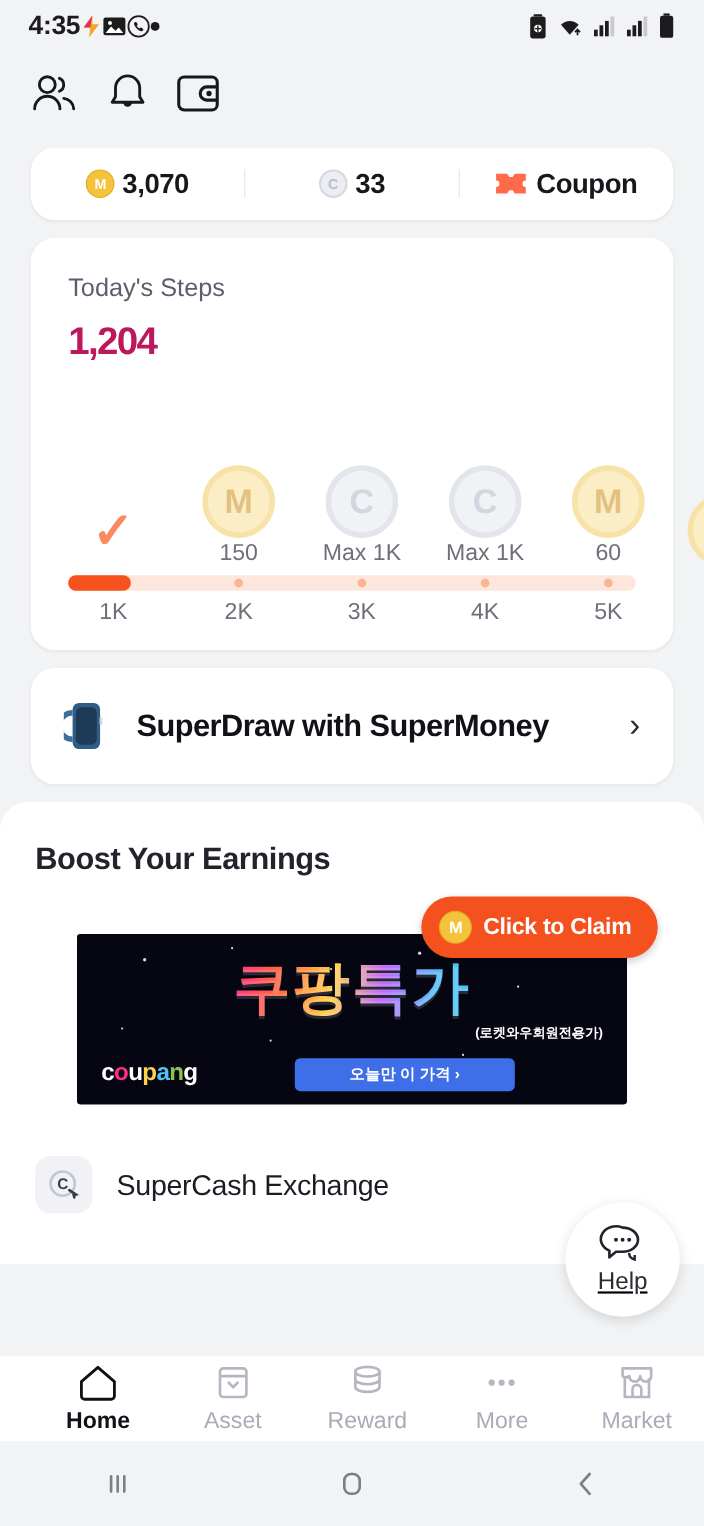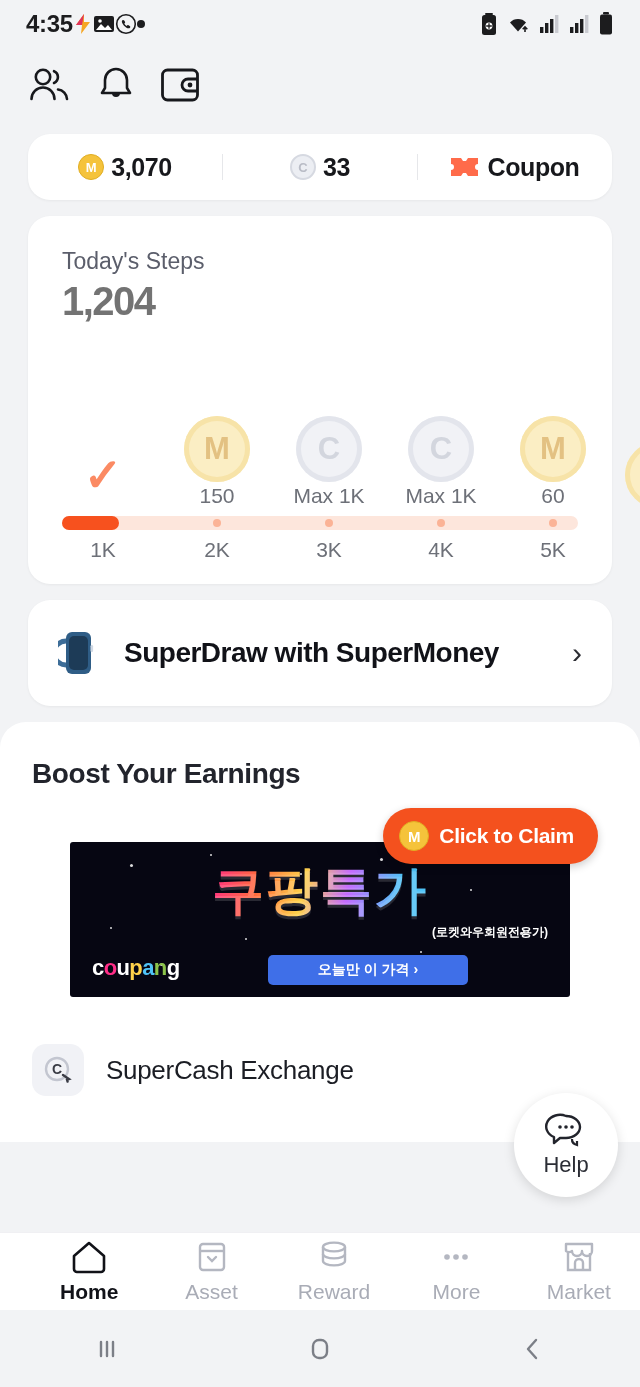--- a/index.html
+++ b/index.html
@@ -57,21 +57,21 @@
     width: 26px; height: 26px; border-radius: 50%; display: flex;
     align-items: center; justify-content: center;
     font-size: 13px; font-weight: 700; flex: none;
   }
   .coin.m { background: #f5c33b; color: #fff; border: 1px solid #e0ad22; }
   .coin.c { background: #eceef3; color: #b9bcc6; border: 2px solid #d6d9e1; font-weight: 700; }
 
   
   .steps { padding: 32px 34px 22px; }
   .steps-label { font-size: 23px; color: #5b5e6b; font-weight: 400; }
-  .steps-val { font-size: 40px; font-weight: 700; color: #737373; letter-spacing: -1.5px; margin-top: 4px; }
+  .steps-val { font-size: 35px; font-weight: 700; color: #be185d; letter-spacing: -1.5px; margin-top: 16px; }
 
   .track-wrap { position: relative; margin-top: 88px; height: 150px; }
   .milestones { position: relative; height: 96px; }
   .ms {
     position: absolute; bottom: 0; width: 86px; margin-left: -43px;
     display: flex; flex-direction: column; align-items: center;
   }
   .ms-coin { width: 66px; height: 66px; border-radius: 50%;
     display: flex; align-items: center; justify-content: center;
     font-size: 31px; font-weight: 800; }
@@ -136,21 +136,21 @@
     display: flex; align-items: center; justify-content: center; }
   .row-ic.gray { background: #f1f2f6; }
   .row-ic.blue { background: #eaf2fe; }
   .row-t { flex: 1; margin-left: 22px; font-size: 26px; color: #1b1d24; letter-spacing: -0.3px; }
   .row-chev { font-size: 26px; color: #9a9da6; font-weight: 300; }
 
   
   .fab {
     position: absolute; right: 22px; bottom: 190px; width: 104px; height: 104px;
     background: #fff; border-radius: 50%; box-shadow: 0 3px 12px rgba(0,0,0,.13);
-    display: flex; flex-direction: column; align-items: center; justify-content: center; gap: 2px;
+    display: flex; flex-direction: column; align-items: center; justify-content: center; gap: 2px; text-decoration: underline;
   }
   .fab-t { font-size: 22px; color: #2b2d35; font-weight: 500; }
 
   
   .tabbar {
     position: absolute; left: 0; right: 0; bottom: 77px; height: 78px;
     background: #fff; display: flex; align-items: center;
     border-top: 1px solid #f0f0f3;
     padding-left: 28px;
   }

